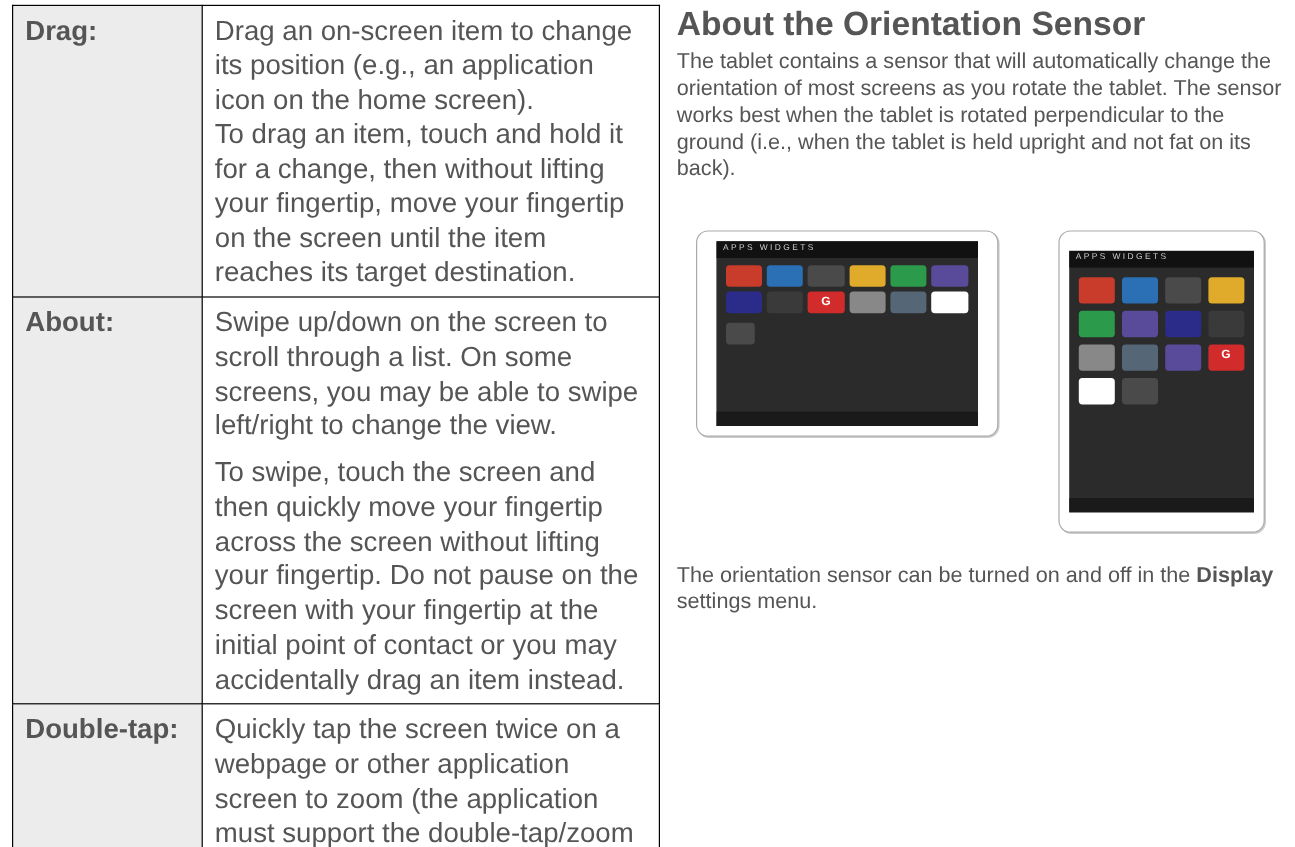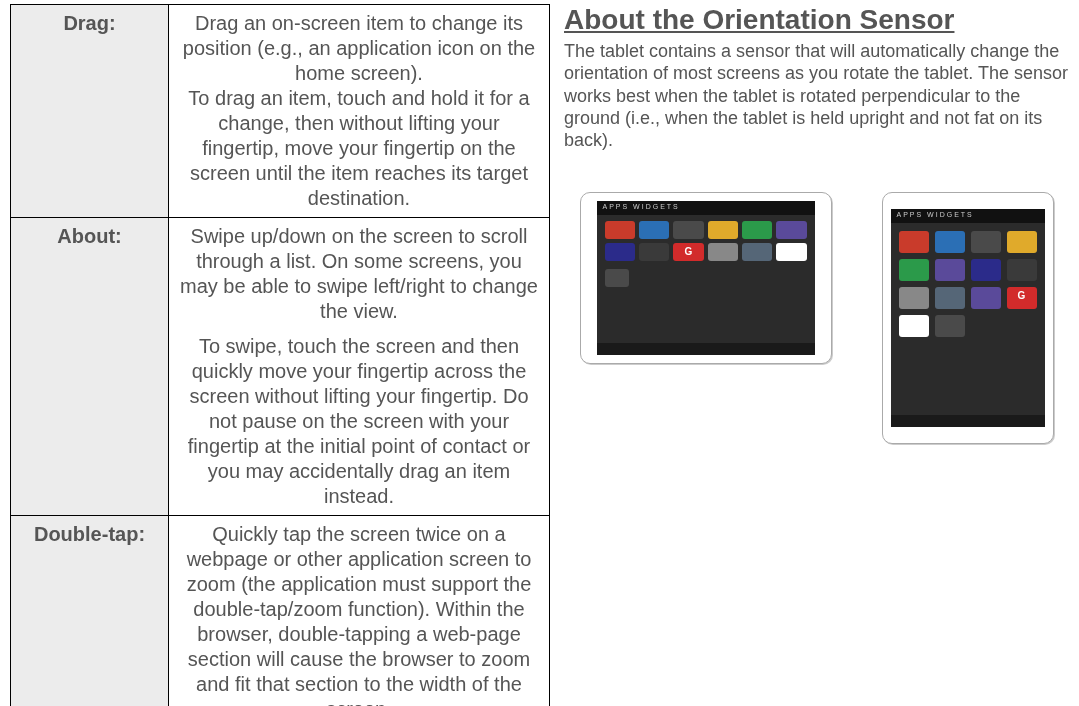--- a/index.html
+++ b/index.html
@@ -21,38 +21,36 @@
     padding-top: 0;
   }
   table.gestures {
     border-collapse: collapse;
     width: 100%;
   }
   table.gestures td {
     border: 1.5px solid #000;
     padding: 6px 10px;
     vertical-align: top;
-    font-size: 20px;
+    font-size: 23px;
     line-height: 1.25;
     color: #555;
-    text-align: center;
   }
   table.gestures td.term {
     width: 158px;
     background: #ececec;
     font-weight: bold;
     color: #555;
   }
   .para-gap { height: 10px; }
   h2.section-title {
     margin: 0 0 4px 0;
     font-size: 28px;
     font-weight: bold;
     color: #555;
-    text-decoration: underline;
   }
   .body-text {
     font-size: 18px;
     line-height: 1.24;
     color: #555;
     margin: 0 0 10px 0;
   }
   .illus-row {
     display: flex;
     justify-content: center;
@@ -213,13 +211,16 @@
           <div class="app c6"></div>
           <div class="app c9">G</div>
           <div class="app c12"></div>
           <div class="app c3"></div>
         </div>
         <div class="bottombar-l"></div>
       </div>
     </div>
   </div>
 
+  <p class="body-text">
+    <span>The orientation sensor can be turned on and off in the </span><span class="bold">Display</span><span> settings menu.</span>
+  </p>
 </div>
 
 </body></html>

